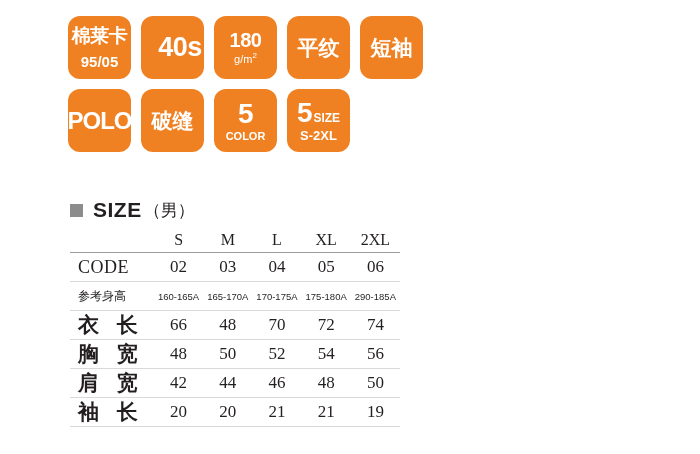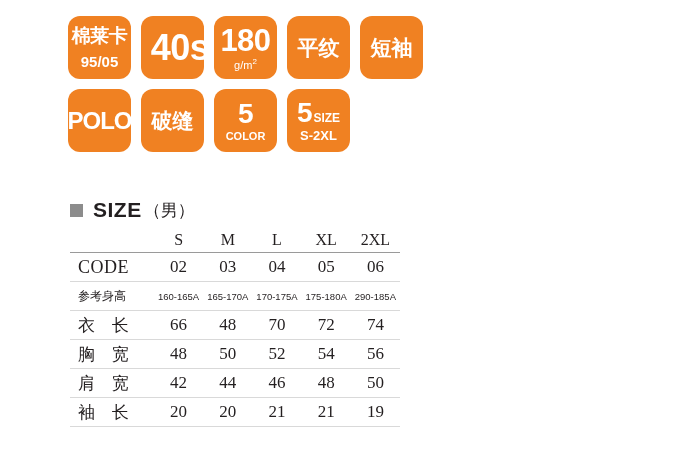--- a/index.html
+++ b/index.html
@@ -50,23 +50,23 @@
     letter-spacing: -0.5px;
   }
   .badge .b-sub {
     font-weight: bold;
   }
 
   
   .b-cotton .b-main { font-size: 19px; }
   .b-cotton .b-sub  { font-size: 15px; margin-top: 9px; }
 
-  .b-40s .b-main { font-size: 36px; margin-left: 15px; }
-
-  .b-180 .b-main { font-size: 31px; }
+  .b-40s .b-main { font-size: 27px; margin-left: 15px; }
+
+  .b-180 .b-main { font-size: 20px; }
   .b-180 .b-sub  { font-size: 11px; font-weight: normal; margin-top: 2px; }
   .b-180 .b-sub sup { font-size: 8px; vertical-align: super; }
 
   .b-plain .b-main { font-size: 21px; letter-spacing: 0px;}
   .b-sleeve .b-main { font-size: 21px; letter-spacing: 0px;}
 
   .b-polo .b-main { font-size: 24px; letter-spacing: -1px; }
   .b-seam .b-main { font-size: 21px; letter-spacing: 0px;}
 
   .b-color .b-main { font-size: 28px; }
@@ -150,22 +150,23 @@
   }
   .row-height .col-label {
     font-size: 12px;
     margin-left: 48px;
   }
   .row-height .cell-num {
     font-size: 9.5px;
     font-family: "Liberation Sans", sans-serif;
   }
   .row-cn .col-label {
-    font-size: 17px;
+    font-size: 21px;
     letter-spacing: 6px;
+    font-weight: bold;
   }
 </style>
 </head>
 <body>
 
 <div class="page">
 
   <div class="badges">
 
     <div class="badge-row">

